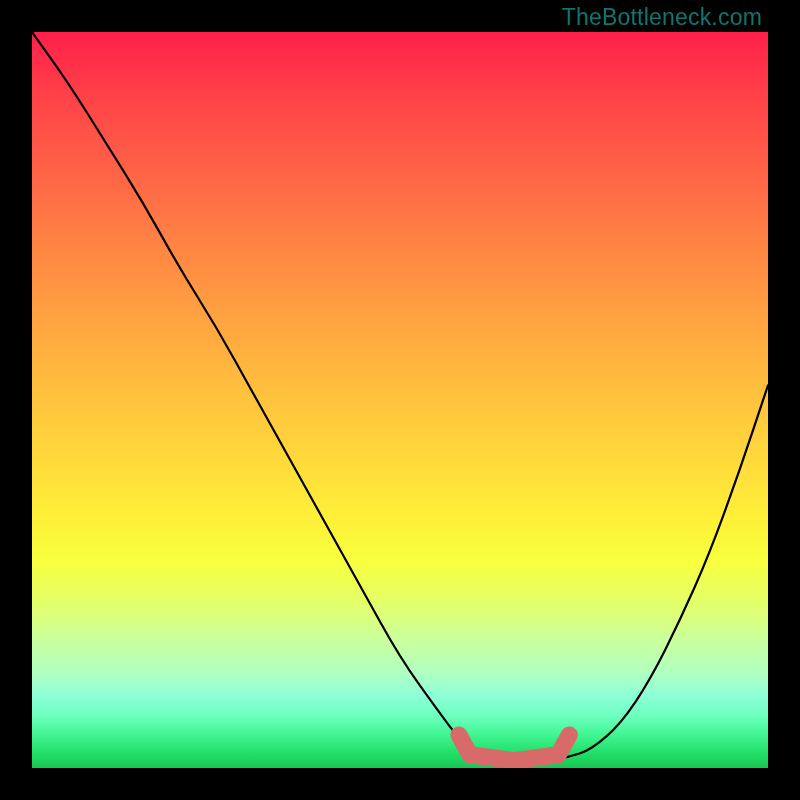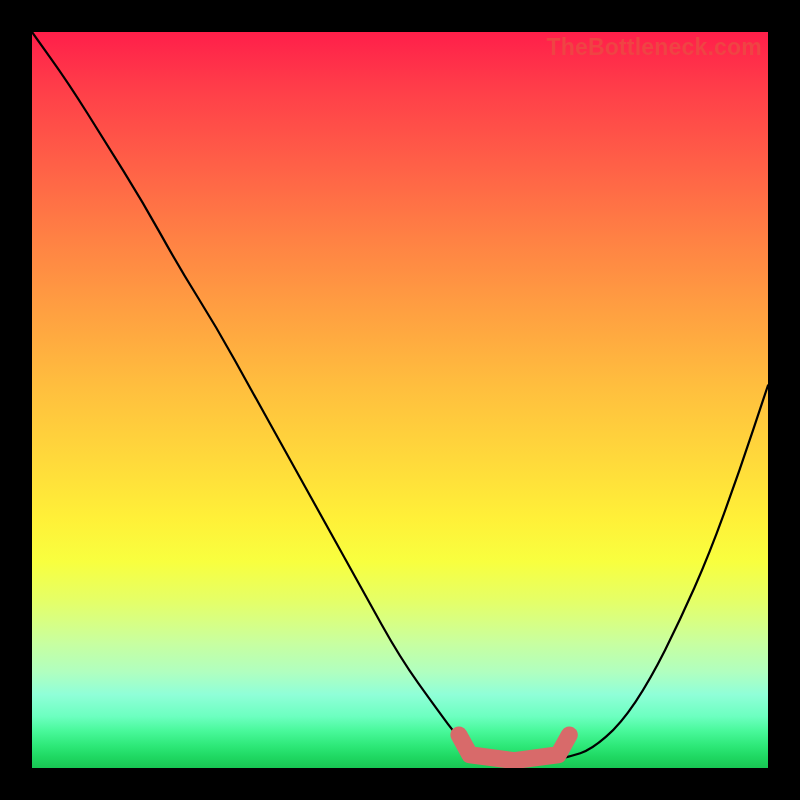--- a/index.html
+++ b/index.html
@@ -50,24 +50,23 @@
       #1fd862 98.5%,
       #18c653 100%
     );
   }
   .watermark {
     position: absolute;
     top: 4px;
     right: 38px;
     font-family: Arial, Helvetica, sans-serif;
     font-size: 23px;
-    font-weight: 700;
-    color: #ef4444;
+    font-weight: 400;
+    color: #0f766e;
     letter-spacing: 0.2px;
-    margin-top: 30px;
   }
   svg.curve {
     position: absolute;
     inset: 0;
   }
 </style>
 </head>
 <body>
 
 <div class="frame">

